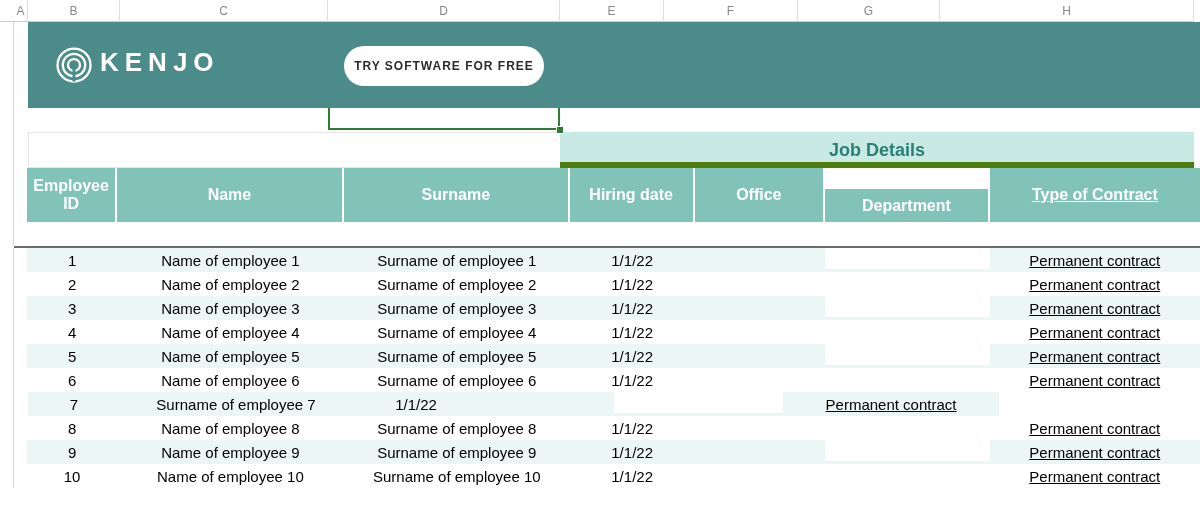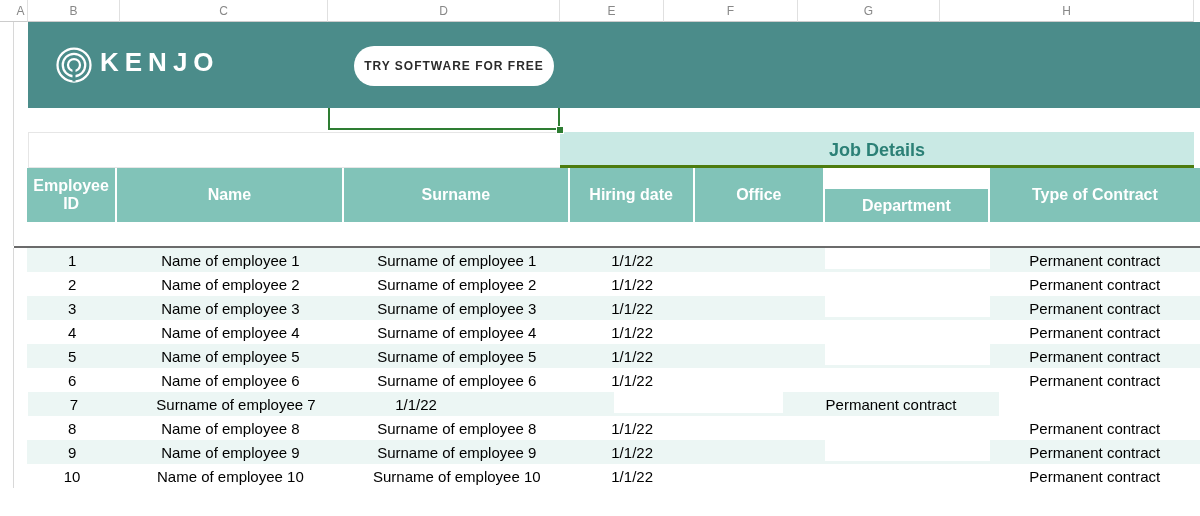--- a/index.html
+++ b/index.html
@@ -69,21 +69,21 @@
   .cell {
     overflow: hidden;
   }
   .cA { width: 14px; }
   .cB { width: 92px; }
   .cC { width: 233px; }
   .cD { width: 232px; }
   .cE { width: 128px; }
   .cF { width: 134px; }
   .cG { width: 169px; margin-top: 21px; }
-  .cH { width: 216px; }
+  .cH { width: 216px; text-decoration: underline; }
 
   
   .banner-area {
     width: 1172px; 
     background: #4b8c8a;
     position: relative;
     display: flex;
     align-items: center;
   }
   .logo {
@@ -96,21 +96,21 @@
     width: 36px;
     height: 36px;
   }
   .logo-text {
     font-size: 26px;
     letter-spacing: 6px;
     font-weight: 600;
   }
   .try-btn {
     position: absolute;
-    left: 326px;
+    left: 316px;
     top: 24px;
     width: 200px;
     height: 40px;
     background: #fff;
     border-radius: 22px;
     border: none;
     font-size: 12px;
     font-weight: 700;
     letter-spacing: 1px;
     color: #2b2b2b;
@@ -148,21 +148,21 @@
     border-left: 1px solid #e6e6e6;
     background: #fff;
   }
   .section-right {
     background: #c9e9e4;
     text-align: center;
     font-weight: 700;
     color: #2b8076;
     font-size: 18px;
     line-height: 36px;
-    border-bottom: 3px solid #4d7c0f;
+    border-bottom: 6px solid #4d7c0f;
   }
 
   
   .hcell {
     background: #81c3b8;
     color: #fff;
     font-weight: 700;
     font-size: 16px;
     display: flex;
     align-items: center;

